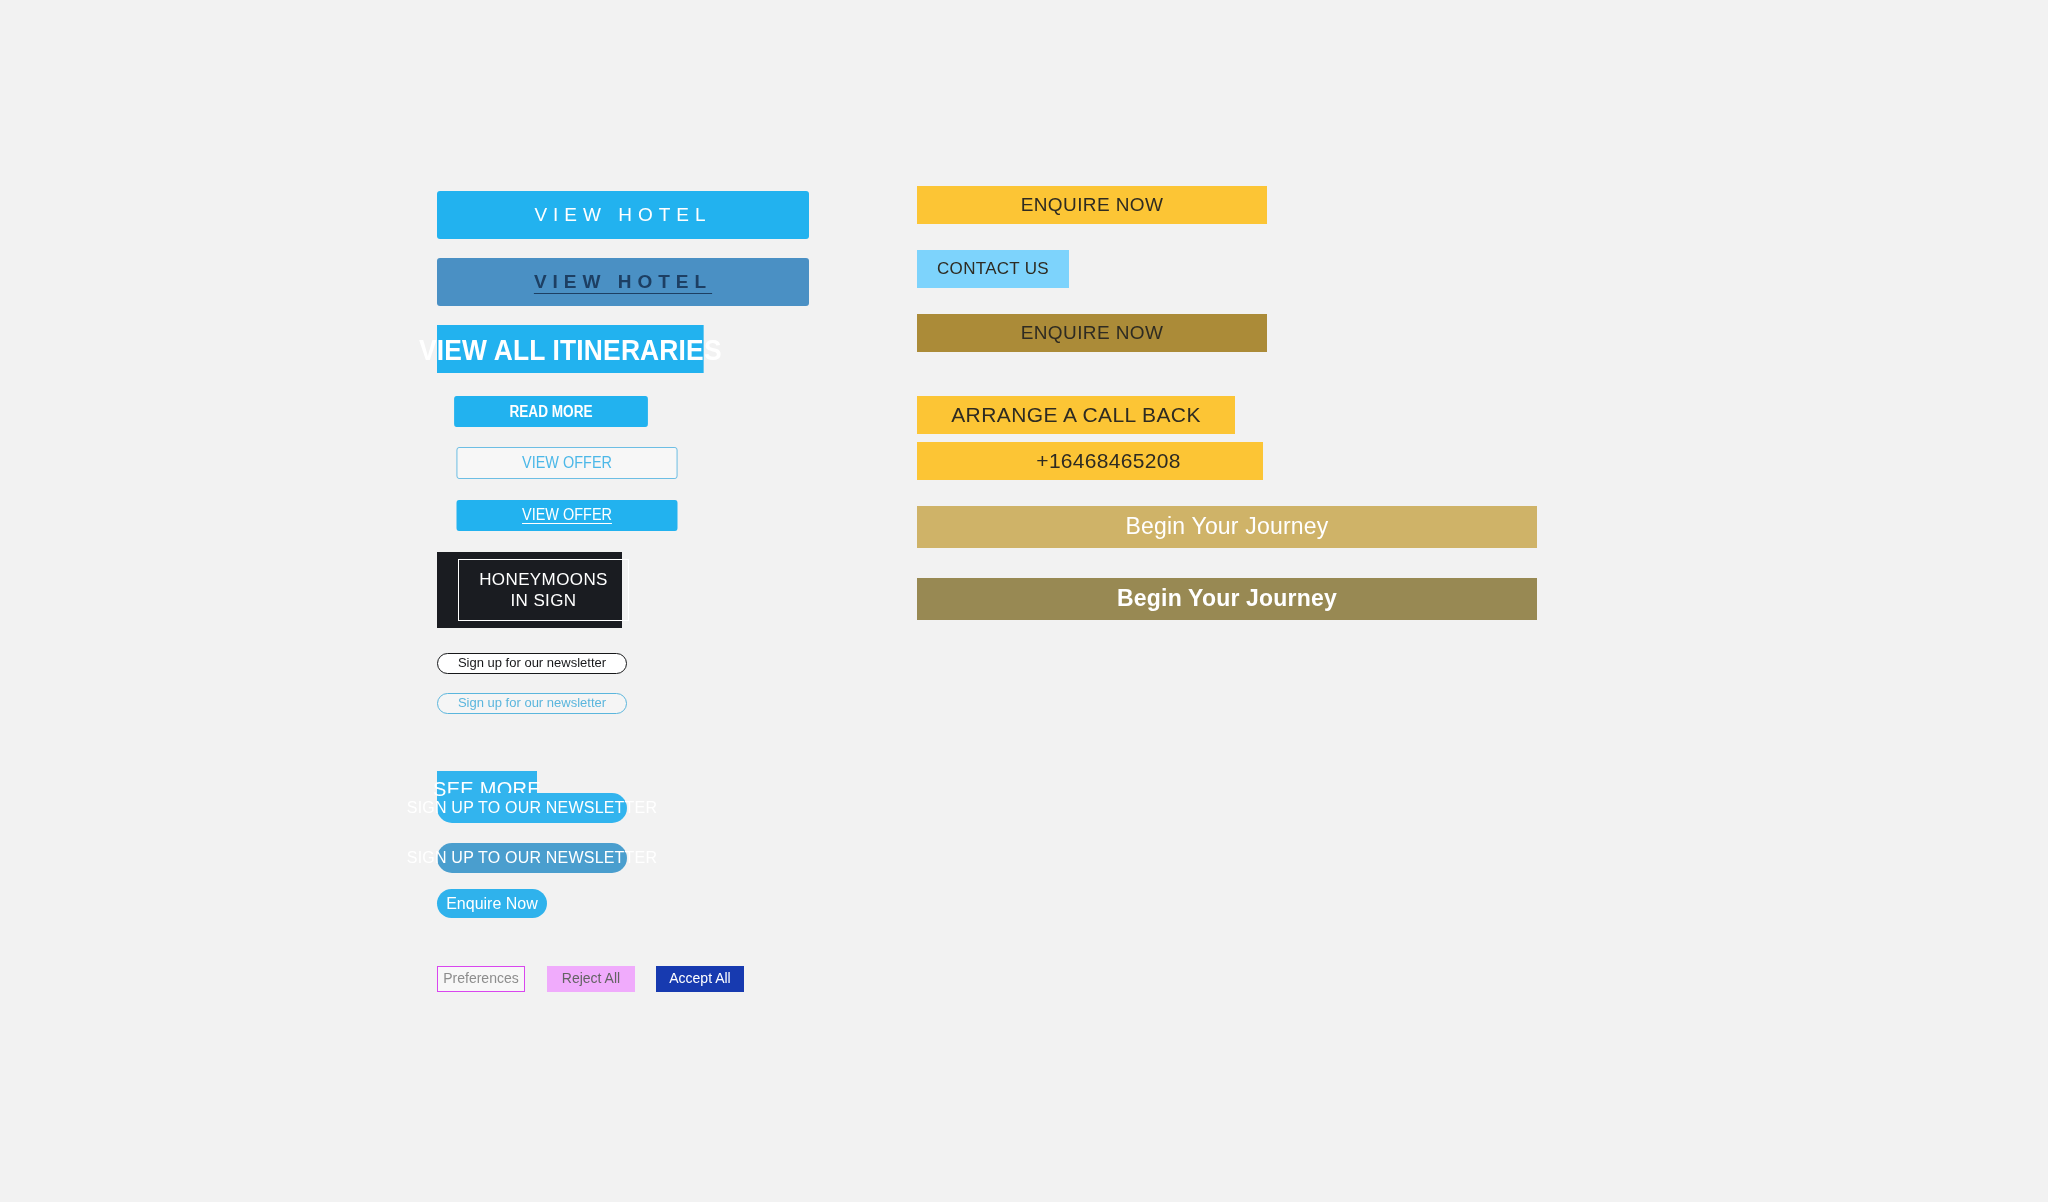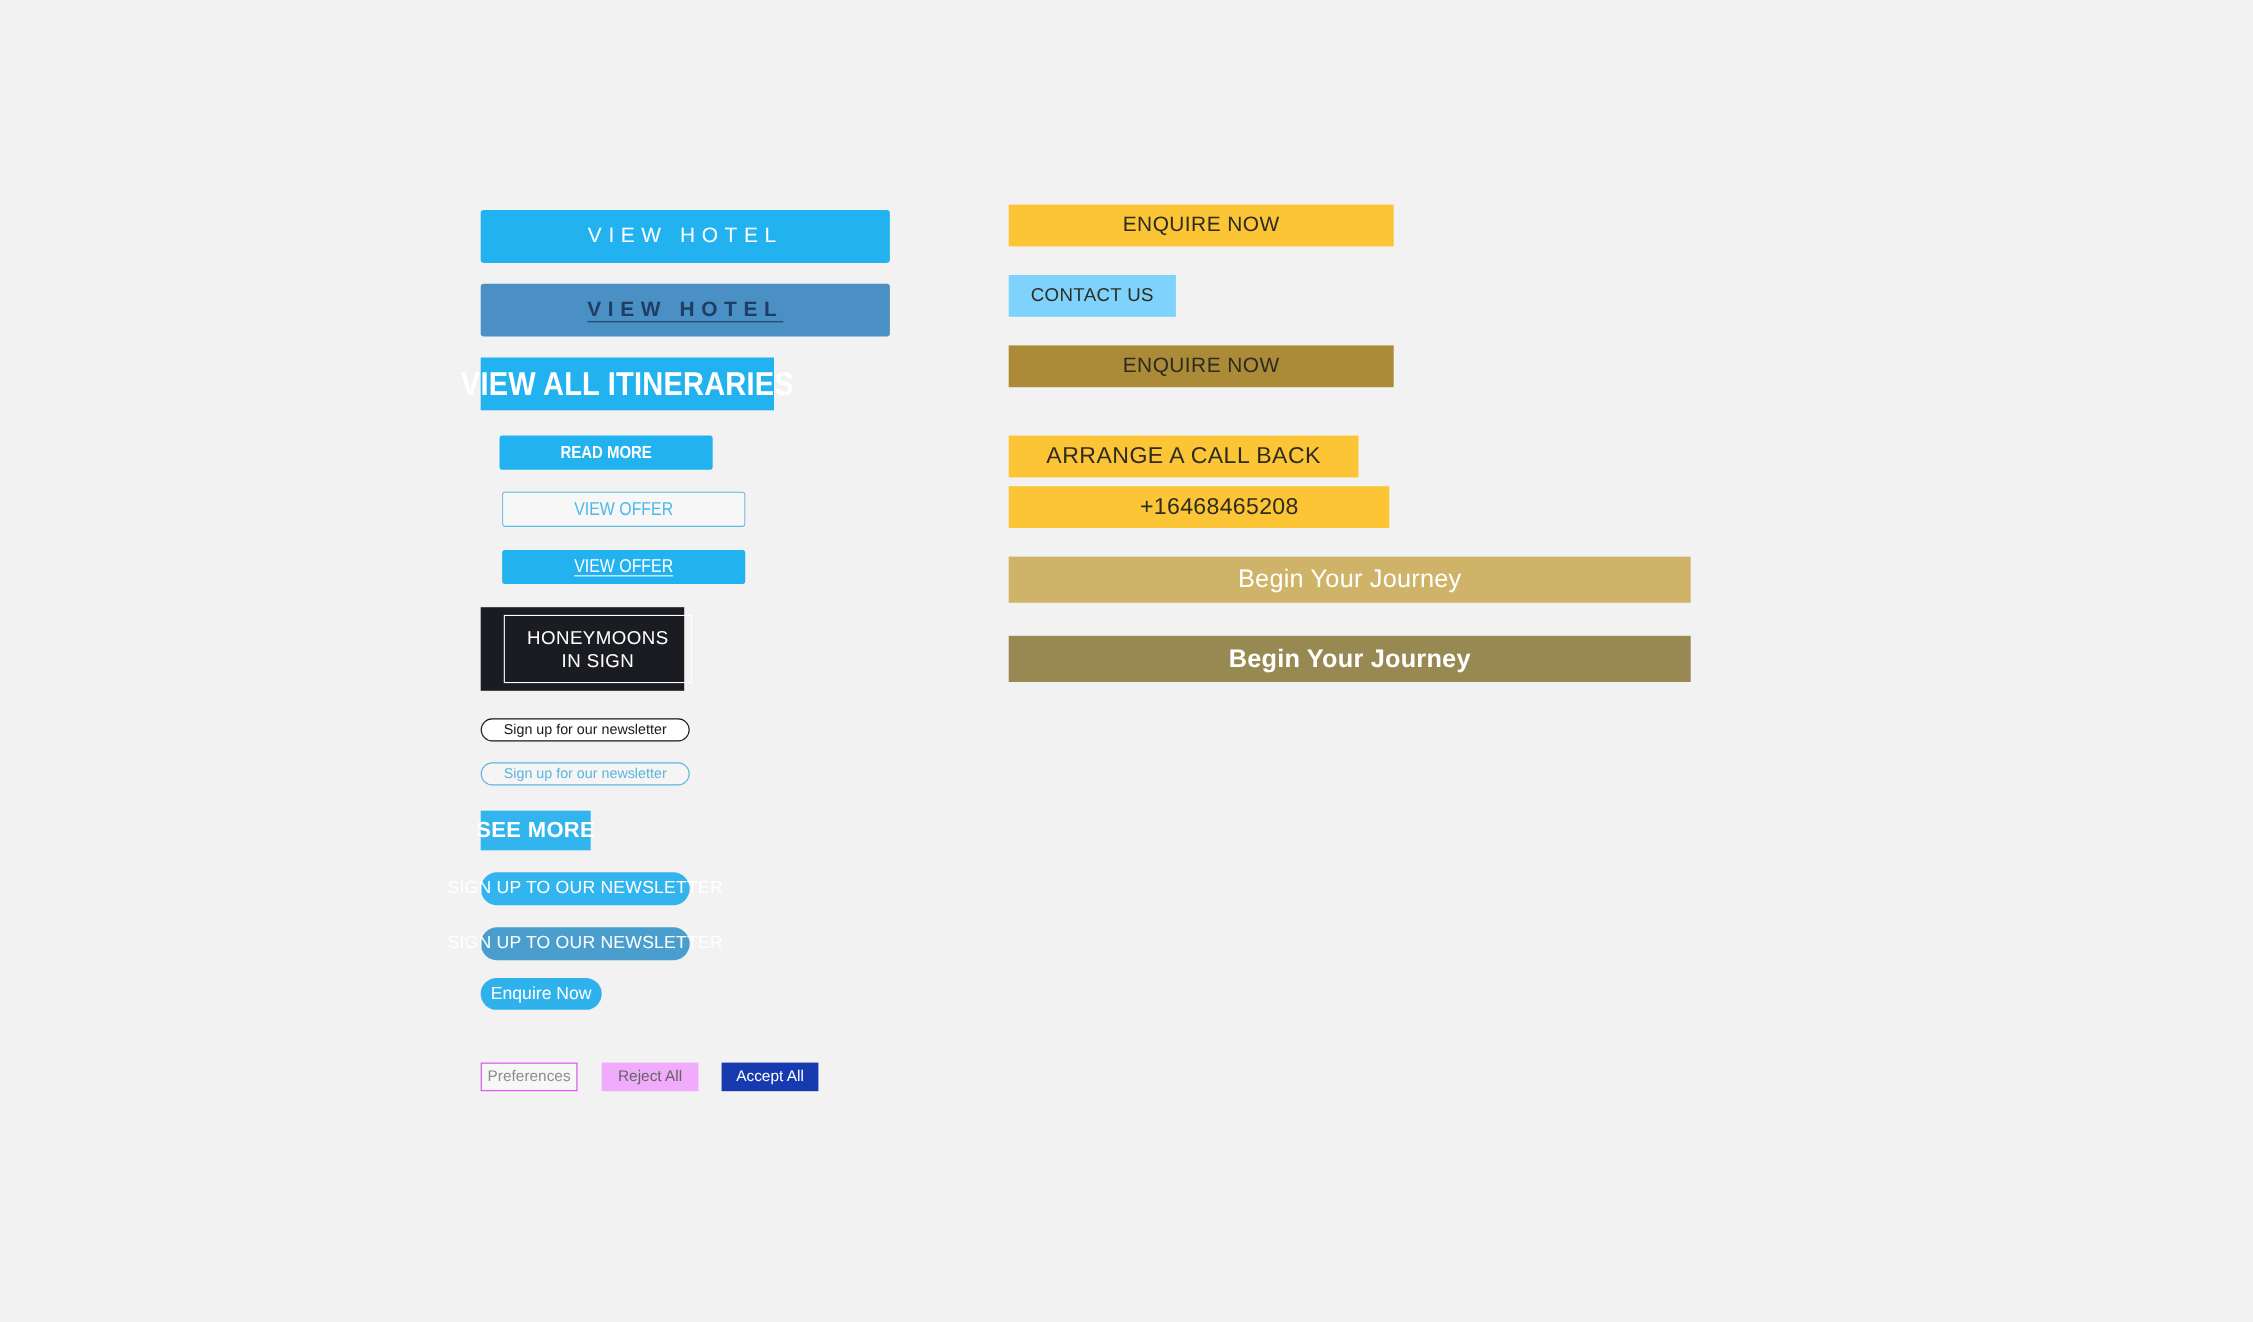--- a/index.html
+++ b/index.html
@@ -187,27 +187,27 @@
     color: #5bb6dd;
     border: 1px solid #5bb6dd;
     border-radius: 40px;
     font-size: 13px;
     font-weight: 400;
     font-family: "Liberation Sans", sans-serif;
   }
 
   .see-more {
     left: 437px;
-    top: 737px;
+    top: 771px;
     width: 100px;
     height: 36px;
     background: #32b4ee;
     color: #ffffff;
     font-size: 20px;
-    font-weight: 700;
+    font-weight: 400;
     font-family: "Liberation Sans Narrow", "Liberation Sans", sans-serif;
     letter-spacing: 0.3px;
   }
 
   .signup-bright {
     left: 437px;
     top: 793px;
     width: 190px;
     height: 30px;
     background: #32b4ee;

